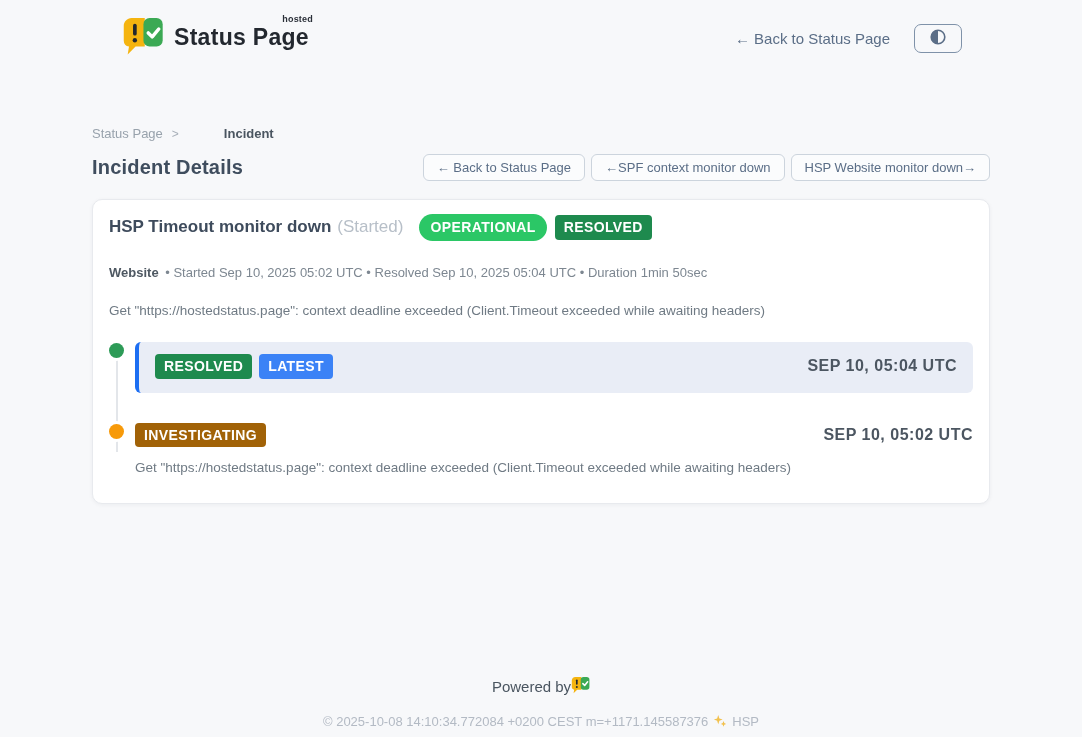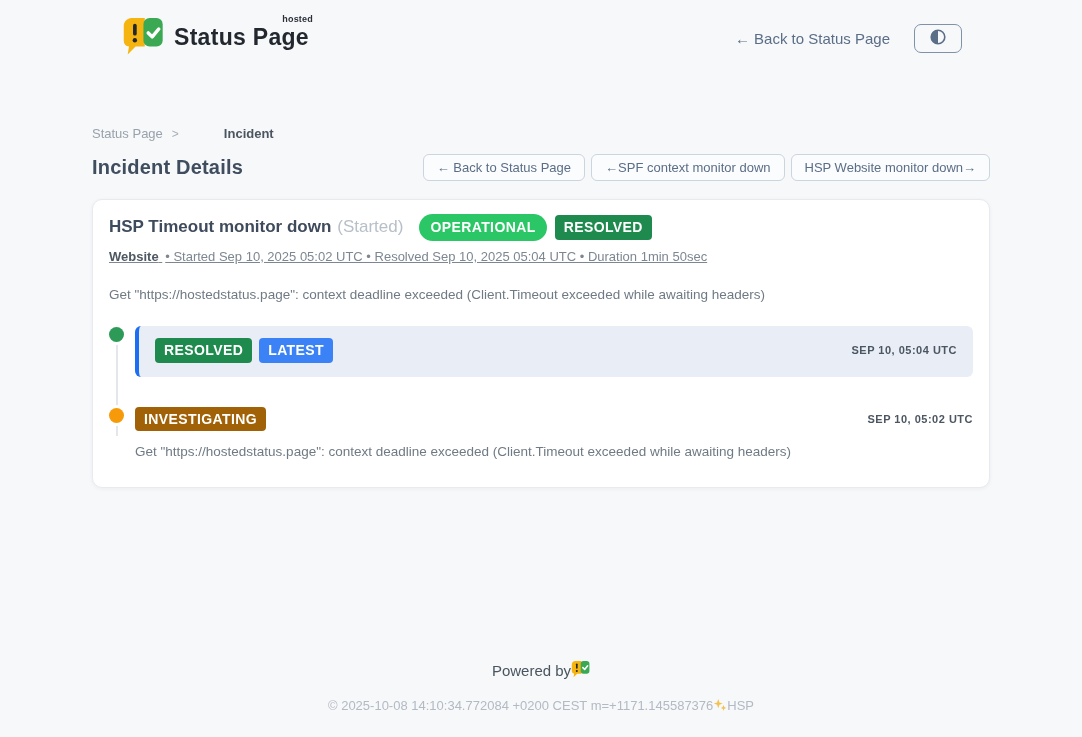--- a/index.html
+++ b/index.html
@@ -70,21 +70,21 @@
 
   .badge {
     display: inline-block; font-size: 14px; font-weight: 700; color: #fff;
     padding: 4px 9px; border-radius: 4px; letter-spacing: 0.4px; line-height: 1.2;
   }
   .badge-operational { background: #2bc766; border-radius: 999px; padding: 5px 11px; }
   .badge-resolved { background: #1e8a4e; }
   .badge-latest { background: #3b82f6; }
   .badge-investigating { background: #a16207; }
 
-  .card-meta { margin-top: 8px; font-size: 13px; color: #7d8791; text-decoration: underline; }
+  .card-meta { margin-top: 24px; font-size: 13px; color: #7d8791; }
   .card-meta b { color: #4e5862; font-weight: 700; }
   .card-meta .meta-rest { margin-left: 3px; }
   .card-desc { margin-top: 23px; font-size: 13.5px; color: #6f7a84; }
 
   
   .timeline { margin-top: 24px; position: relative; }
   .tl-line {
     position: absolute; left: 6.5px; top: 10px; width: 2px; height: 100px;
     background: #e3e6ea;
   }
@@ -97,36 +97,36 @@
   .tl-dot.green { background: #2d9b57; }
   .tl-dot.orange { background: #f79a0a; }
   .tl-content { flex: 1; min-width: 0; }
   .tl-card {
     background: #e9edf6; border-left: 4px solid #1c6ef2; border-radius: 6px;
     padding: 12px 16px 14px 16px;
   }
   .tl-head { display: flex; align-items: center; justify-content: space-between; }
   .tl-badges { display: flex; gap: 7px; }
   .tl-time {
-    font-size: 11px; font-weight: 700; color: #4c5661; letter-spacing: 0.5px;
+    font-size: 16px; font-weight: 700; color: #4c5661; letter-spacing: 0.5px;
     white-space: nowrap;
   }
   .tl-msg { margin-top: 11px; font-size: 13px; color: #5a646e; }
   .tl-msg.plain { margin-top: 13px; color: #6f7a84; font-size: 13.5px; }
 
   
   footer { margin-top: 172px; text-align: center; padding-bottom: 20px; }
   .powered {
     display: flex; align-items: center; justify-content: center; 
     font-size: 15px; color: #4a5560;
   }
   .powered svg { width: 19px; height: 18px; }
   .copyright {
     margin-top: 17px; font-size: 13px; color: #b3bac4;
-    display: flex; align-items: center; justify-content: center; 
+    display: flex; align-items: center; justify-content: center; gap: 5px;
   }
   .sparkle svg { width: 14px; height: 14px; vertical-align: -2px; }
 </style>
 </head>
 <body>
 
 <header class="topbar">
   <div class="logo">
     <span>
       <svg viewBox="0 0 48 44">

